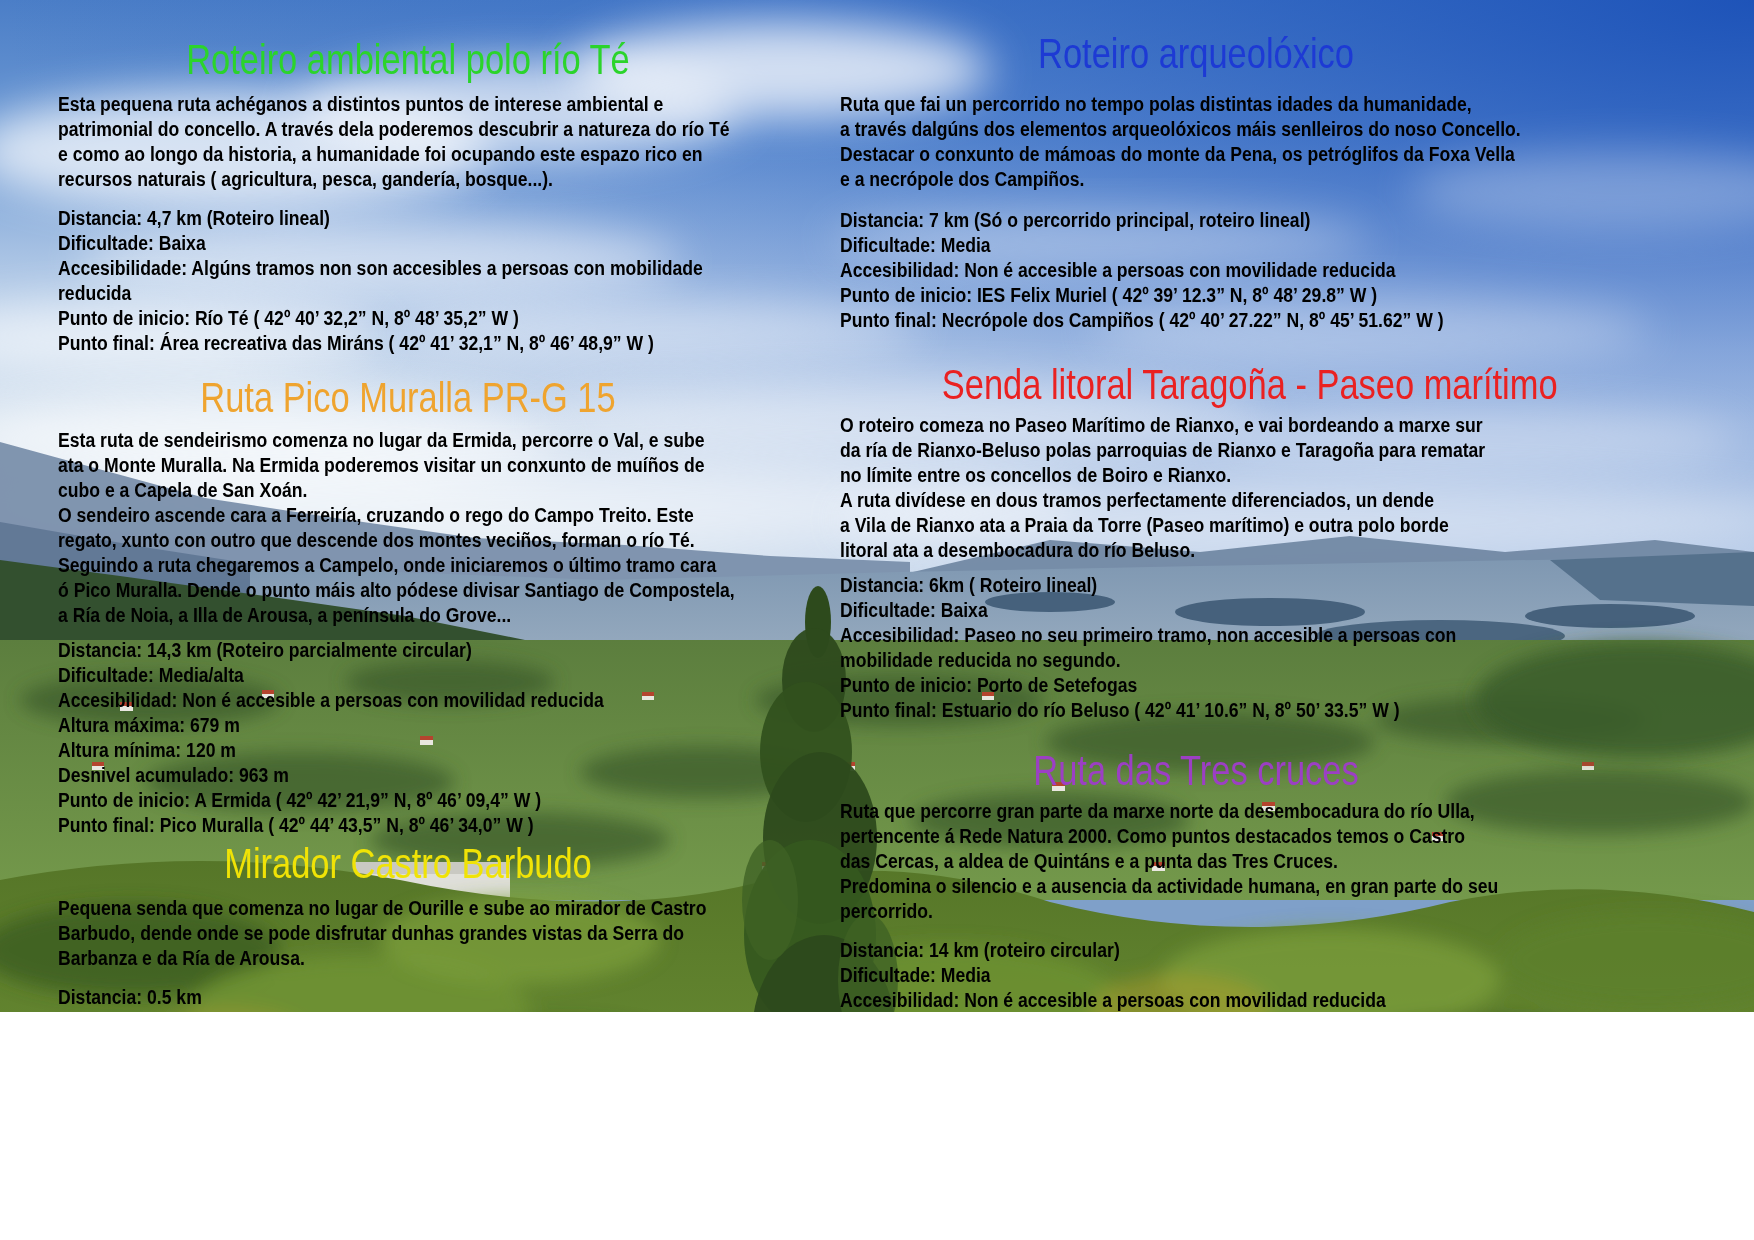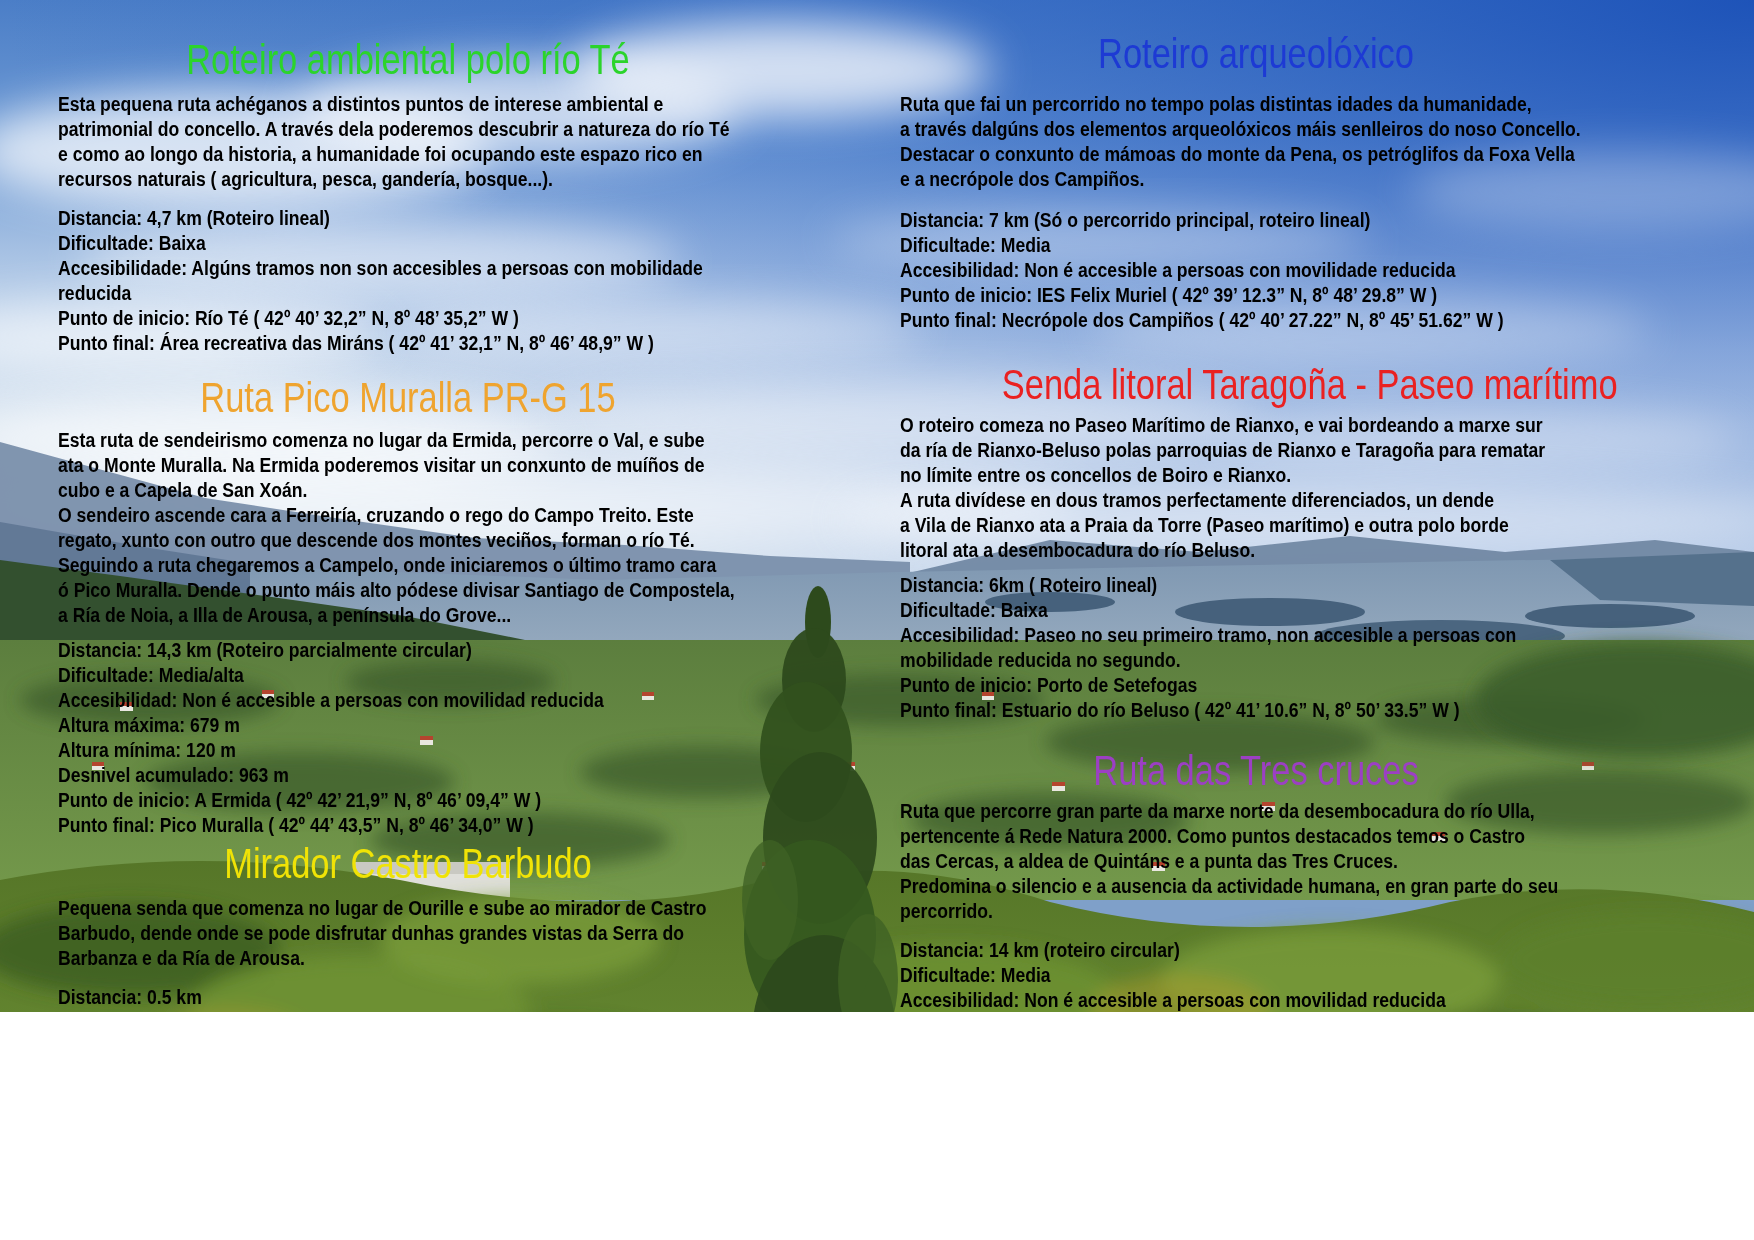--- a/index.html
+++ b/index.html
@@ -2,21 +2,21 @@
 <html><head>
 <meta charset="utf-8">
 <title>Roteiros</title>
 <style>
   html,body{margin:0;padding:0;}
   .page{position:relative;width:1754px;height:1012px;overflow:hidden;
         font-family:Liberation Sans, sans-serif;background:#7fa0c9;}
   .bg{position:absolute;inset:0;z-index:0;}
   .col{position:absolute;z-index:2;}
   .col-left{left:58px;top:36px;width:700px;}
-  .col-right{left:900px;top:30px;width:712px;}
+  .col-right{left:840px;top:30px;width:712px;}
   .route{margin:0;}
   .route-title{margin:0 auto;width:620px;font-size:42px;line-height:48px;font-weight:400;
                text-align:center;white-space:nowrap;transform:scaleX(.82);transform-origin:50% 50%;}
   .route-body,.route-details{margin:0;color:#000;font-weight:700;font-size:20px;line-height:25px;
                white-space:pre-line;transform:scaleX(.88);transform-origin:0 0;width:113%;}
   
   .col-left .route:nth-child(1) .route-body{margin-top:8px;}
   .col-left .route:nth-child(1) .route-details{margin-top:14px;}
   .col-left .route:nth-child(2) .route-title{margin-top:18px;}
   .col-left .route:nth-child(2) .route-body{margin-top:6px;}

